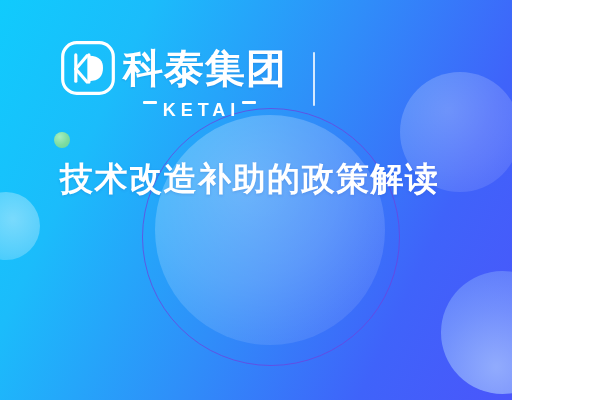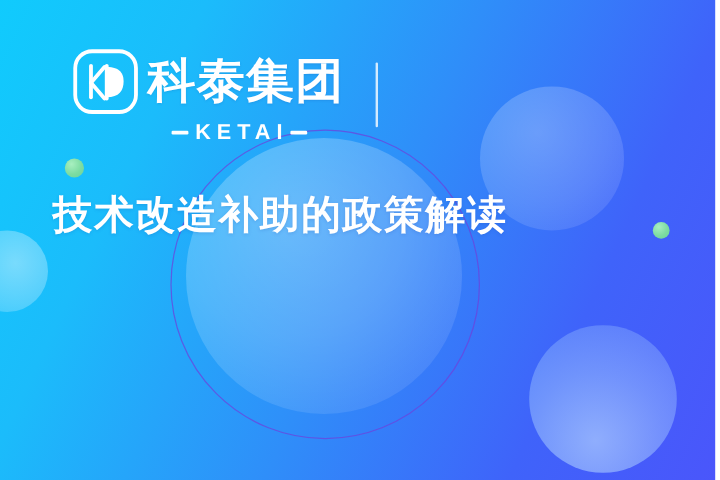--- a/index.html
+++ b/index.html
@@ -3,21 +3,21 @@
 <meta charset="utf-8">
 <title>Ketai Group Banner</title>
 <style>
   html, body {
     margin: 0;
     padding: 0;
     background: #ffffff;
   }
   #banner {
     position: relative;
-    width: 596px;
+    width: 512px;
     height: 400px;
     overflow: hidden;
     font-family: "Liberation Sans", "DejaVu Sans", sans-serif;
     background: linear-gradient(115deg, #10cbfd 0%, #1bbcfb 22%, #2f8ef9 52%, #3f63fa 78%, #4a56fb 100%);
   }
 
   
   .deco { position: absolute; pointer-events: none; }
 
   .blob {
@@ -108,21 +108,21 @@
     font-size: 40px;
     font-weight: 700;
     letter-spacing: 1px;
     line-height: 1;
     margin-left: 5px;
     white-space: nowrap;
     text-shadow: 0 1px 2px rgba(20, 70, 160, 0.18);
   }
   .logo-en {
     display: flex;
-    align-items: center;
+    align-items: flex-start;
     justify-content: center;
     margin-top: 3px;
     margin-left: 54px;
     color: #ffffff;
     font-size: 18px;
     font-weight: 700;
     letter-spacing: 5px;
     line-height: 1;
     white-space: nowrap;
   }
@@ -163,21 +163,21 @@
     font-weight: 700;
     letter-spacing: 1px;
     line-height: 1.25;
     margin-top: 4px;
     white-space: nowrap;
   }
 
   
   .main-title {
     position: absolute;
-    left: 44px;
+    left: 60px;
     top: 158px;
     color: #ffffff;
     font-size: 33px;
     font-weight: 700;
     letter-spacing: 1.5px;
     line-height: 1.25;
     white-space: nowrap;
     text-shadow: 0 1px 3px rgba(25, 70, 170, 0.20);
   }
 </style>

